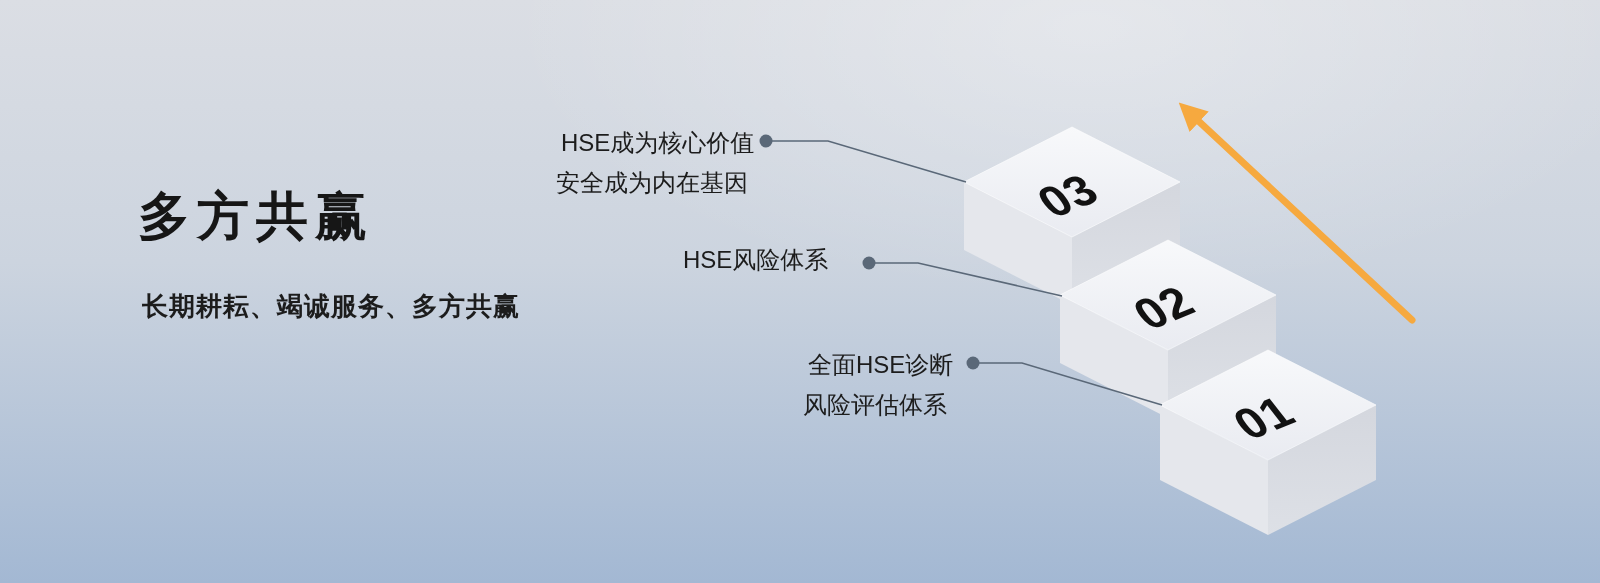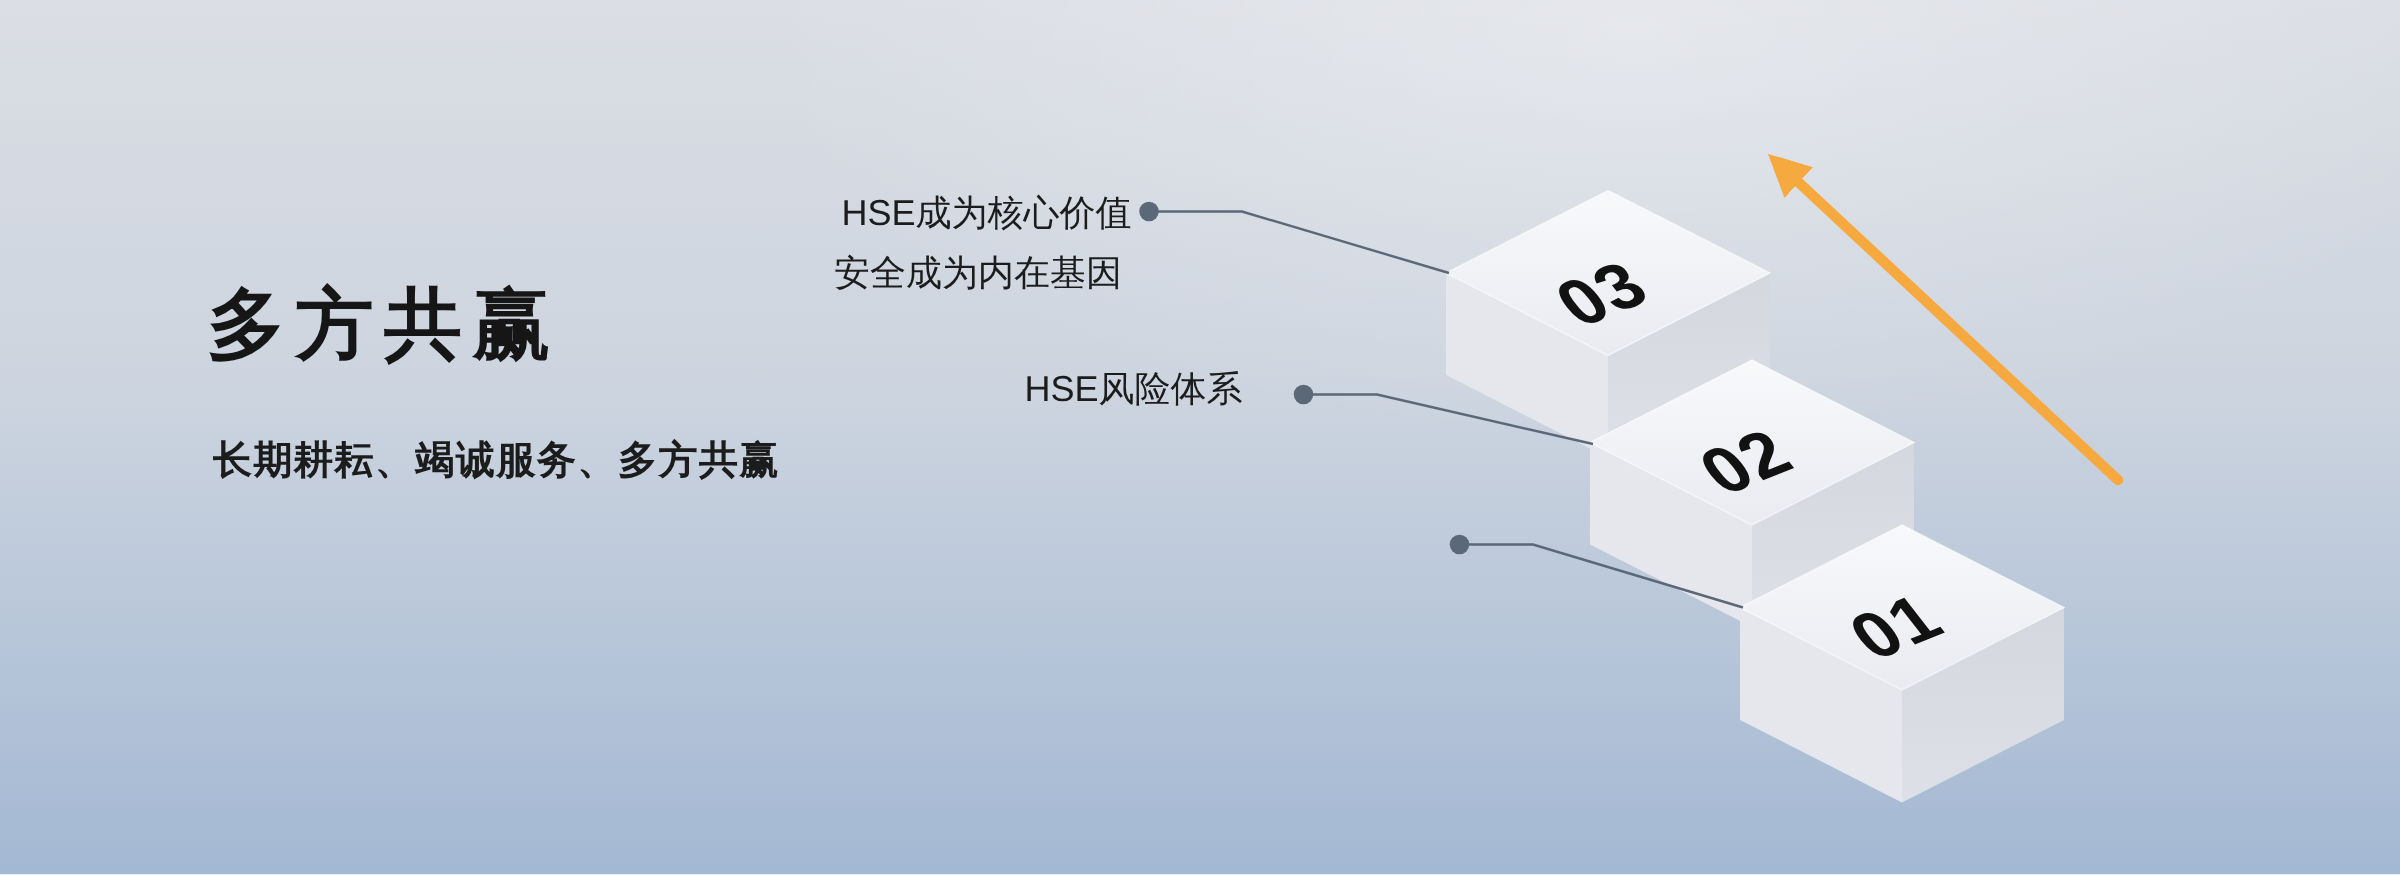--- a/index.html
+++ b/index.html
@@ -114,14 +114,18 @@
 
   <div class="callout c1">
     <div class="l1">HSE成为核心价值</div>
     <div class="l2">安全成为内在基因</div>
   </div>
 
   <div class="callout c2">
     <div class="l1">HSE风险体系</div>
   </div>
 
+  <div class="callout c3">
+    <div class="l1">全面HSE诊断</div>
+    <div class="l2">风险评估体系</div>
+  </div>
 
 </div>
 
 </body></html>

